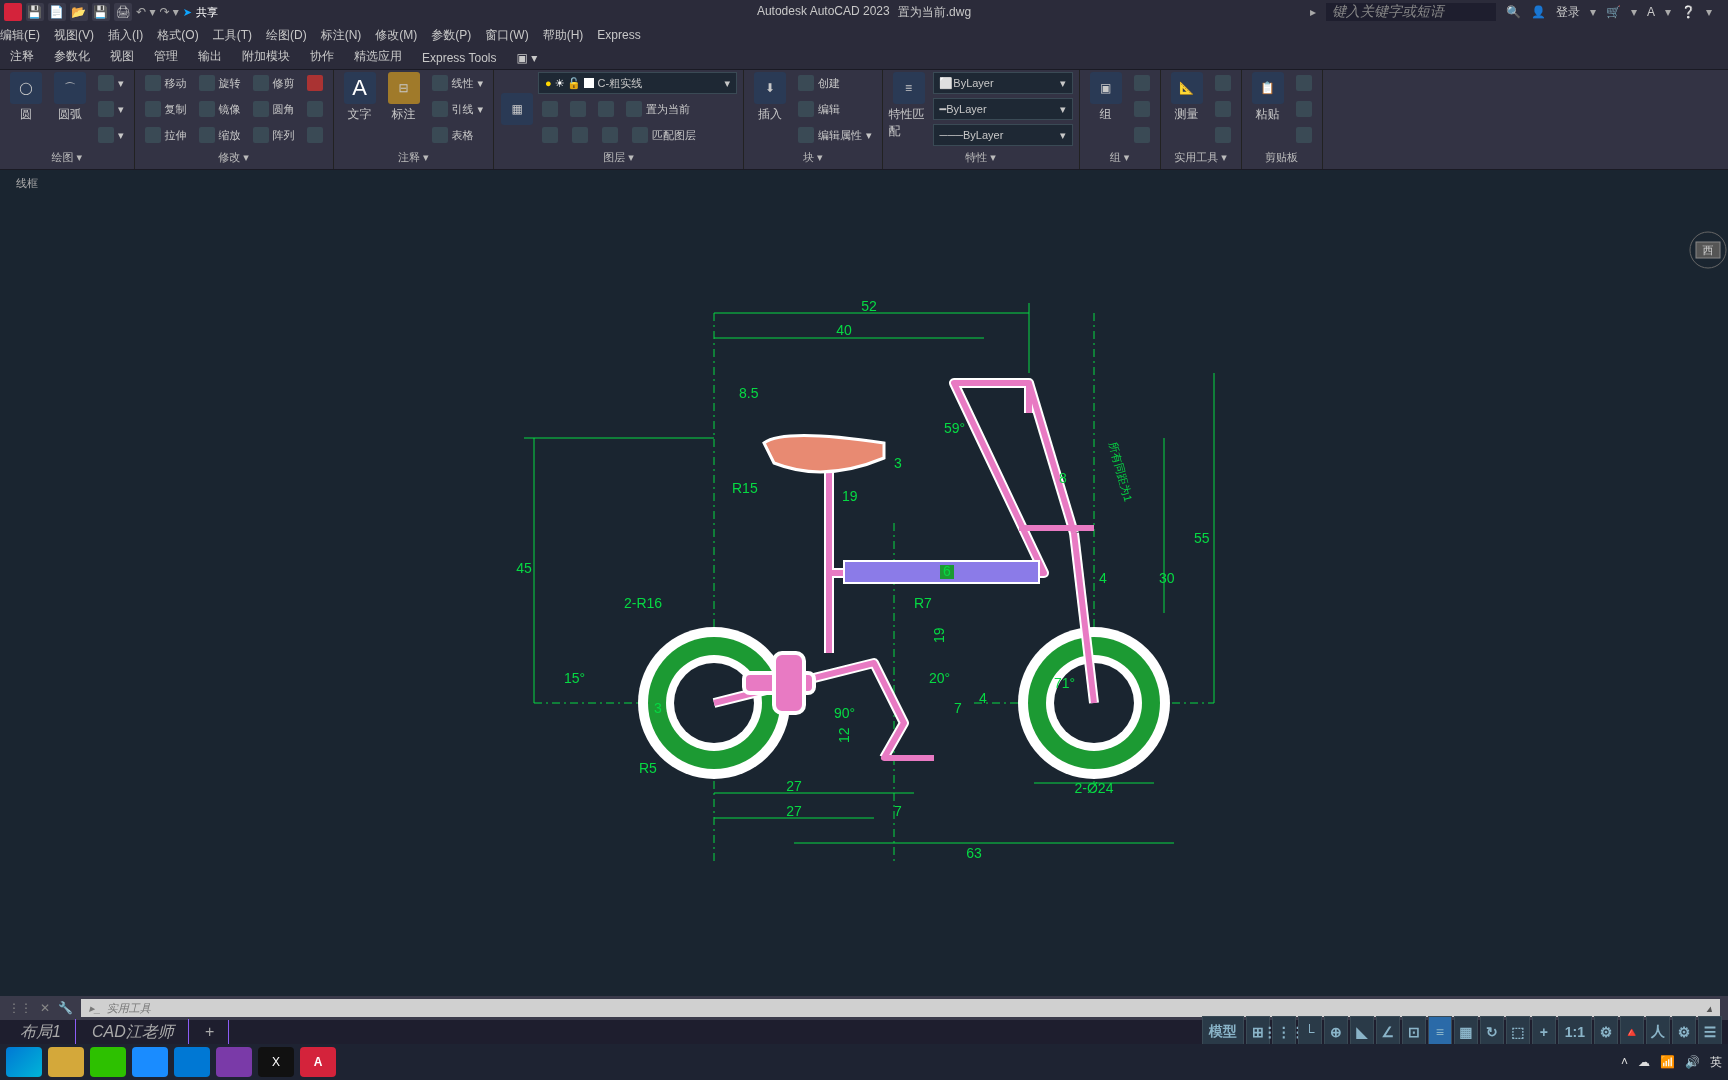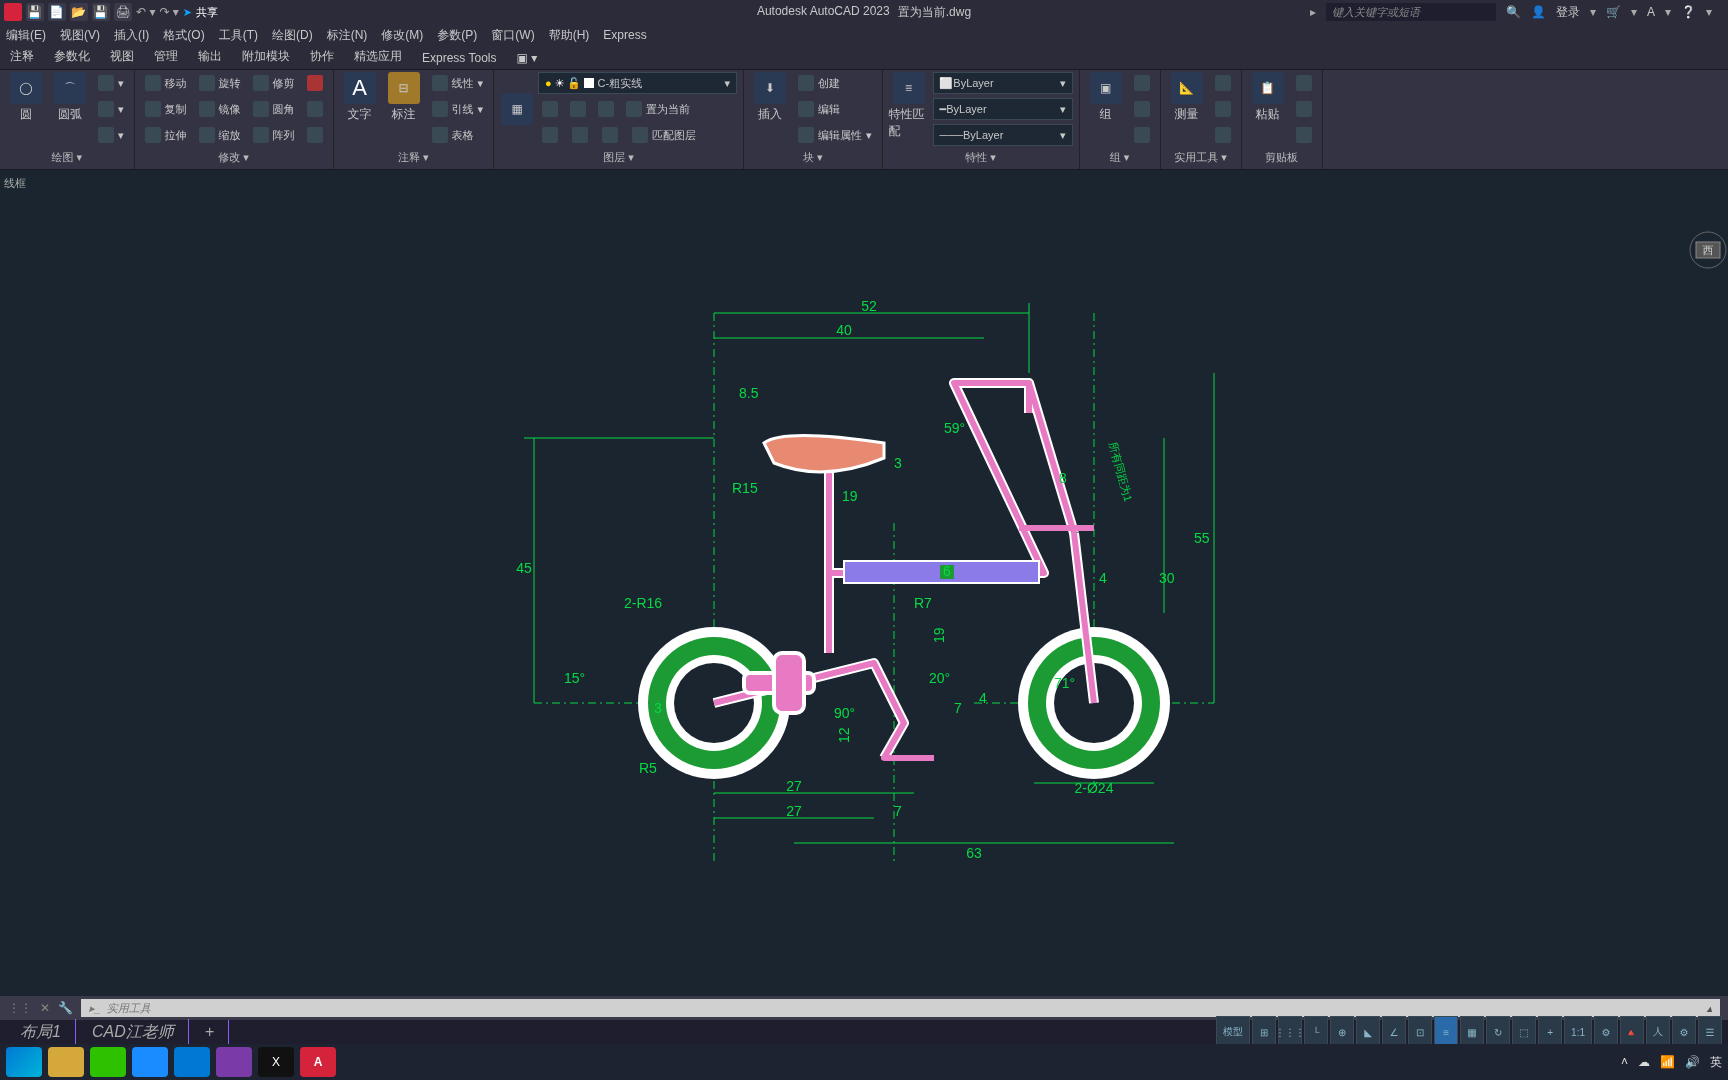--- a/index.html
+++ b/index.html
@@ -2,47 +2,47 @@
 <html><head>
 <meta charset="utf-8">
 <style>
 * { margin:0; padding:0; box-sizing:border-box; font-family:"Microsoft YaHei",sans-serif; }
 body { width:1728px; height:1080px; background:#2b2b3a; overflow:hidden; color:#c8c8c8; font-size:12px; }
 .titlebar { height:24px; background:#2b2b3a; display:flex; align-items:center; position:relative; }
 .qat { display:flex; gap:4px; padding-left:4px; align-items:center; }
 .qat .ico { width:18px; height:18px; background:#3a3a4a; border-radius:2px; display:flex; align-items:center; justify-content:center; cursor:pointer; }
 .title-center { position:absolute; left:50%; transform:translateX(-50%); display:flex; gap:8px; font-size:12px; }
 .title-right { margin-left:auto; display:flex; align-items:center; gap:10px; padding-right:16px; }
-.search-box { background:#1e1e2e; width:170px; height:18px; display:flex; align-items:center; padding:0 6px; color:#888; font-style:italic; font-size:11px; }
-.menubar { height:22px; background:#2b2b3a; display:flex; gap:14px; padding-left:6px; align-items:center; font-size:12px; }
+.search-box { background:#1e1e2e; width:170px; height:18px; display:flex; align-items:center; padding:0 6px; color:#888; font-style:italic; font-size:14px; }
+.menubar { height:22px; background:#2b2b3a; display:flex; gap:14px; align-items:center; font-size:12px; }
 .menubar span { cursor:pointer; }
 .tabstrip { height:24px; background:#2b2b3a; display:flex; align-items:flex-end; border-bottom:1px solid #1a1a24; }
 .tabstrip .tab { padding:4px 10px; font-size:12px; cursor:pointer; }
 .ribbon { height:100px; background:#333344; display:flex; border-bottom:1px solid #1a1a24; }
 .panel { border-right:1px solid #222; display:flex; flex-direction:column; padding:2px 6px; }
 .panel-body { flex:1; display:flex; gap:4px; align-items:flex-start; }
 .panel-title { text-align:center; font-size:11px; color:#bbb; padding:2px 0; }
 .big-btn { display:flex; flex-direction:column; align-items:center; gap:2px; width:40px; cursor:pointer; }
 .big-btn .bicon { width:32px; height:32px; background:#2a3a55; border-radius:3px; display:flex; align-items:center; justify-content:center; }
 .small-row { display:flex; flex-direction:column; gap:4px; }
 .small-btn { display:flex; align-items:center; gap:4px; height:22px; cursor:pointer; font-size:11px; padding:0 4px; }
 .small-btn .sicon { width:16px; height:16px; background:#3a4a55; border-radius:2px; }
 .combo { background:#1e2834; height:22px; display:flex; align-items:center; padding:0 6px; font-size:11px; min-width:150px; border:1px solid #3a4a55; cursor:pointer; }
 .canvas-area { position:relative; height:calc(1080px - 24px - 22px - 24px - 100px - 24px - 24px - 36px); background:#1a2530; overflow:hidden; }
 .drawing { position:absolute; left:50%; top:50%; transform:translate(-50%,-50%); }
 .commandline { height:24px; background:#3a3a4a; display:flex; align-items:center; padding:0 8px; gap:8px; }
 .cmd-input { flex:1; background:#d0d0d0; height:18px; display:flex; align-items:center; padding:0 8px; color:#777; font-style:italic; font-size:11px; }
 .modeltabs { height:24px; background:#1e1e2e; display:flex; align-items:center; padding-left:6px; gap:2px; }
 .mtab { padding:3px 14px; font-size:16px; cursor:pointer; color:#aaa; border-right:1px solid #8b5cf6;font-style:italic; }
-.status-btn { width:24px; height:32px; background:#2a3a48; border:1px solid #3a4a55; display:flex; align-items:center; justify-content:center; cursor:pointer; font-size:10px; color:#8ab4c8; }
+.status-btn { width:24px; height:32px; background:#2a3a48; border:1px solid #3a4a55; display:flex; align-items:center; justify-content:center; cursor:pointer; font-size:14px; color:#8ab4c8;font-weight:bold; }
 .taskbar { position:fixed; bottom:0; left:0; right:0; height:36px; background:#1e2332; display:flex; align-items:center; padding:0 6px; gap:6px; }
 .tb-icon { width:36px; height:30px; background:#2a3044; border-radius:4px; cursor:pointer; }
 .tb-right { margin-left:auto; display:flex; align-items:center; gap:10px; color:#ddd; font-size:12px; }
 .dim-text { fill:#06d943; font-size:14px; font-family:Arial; }
-.wf { position:absolute; top:6px; left:4px; font-size:11px; color:#aaa; }
+.wf { position:absolute; top:6px; left:16px; font-size:11px; color:#aaa; }
 .viewcube { position:absolute; right:0; top:60px; width:40px; height:60px; }
 .share-btn { display:flex; align-items:center; gap:4px; color:#fff; font-size:11px; cursor:pointer; }
 .arrow { color:#aaa; cursor:pointer; }
 </style>
 </head>
 <body>
 
 <div class="titlebar">
   <div class="qat">
     <div class="ico" style="background:#d4233b"></div>

